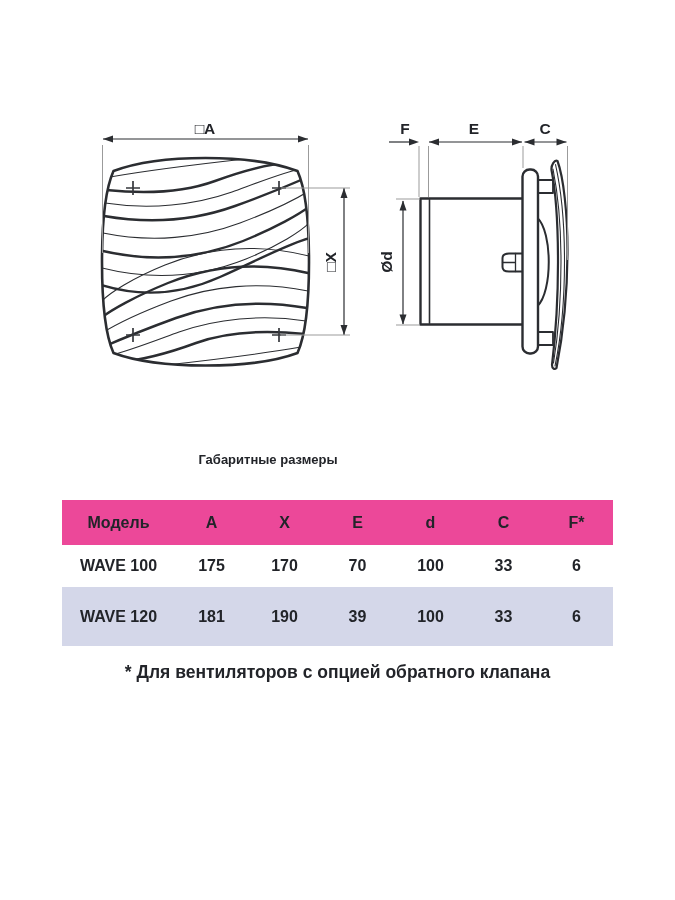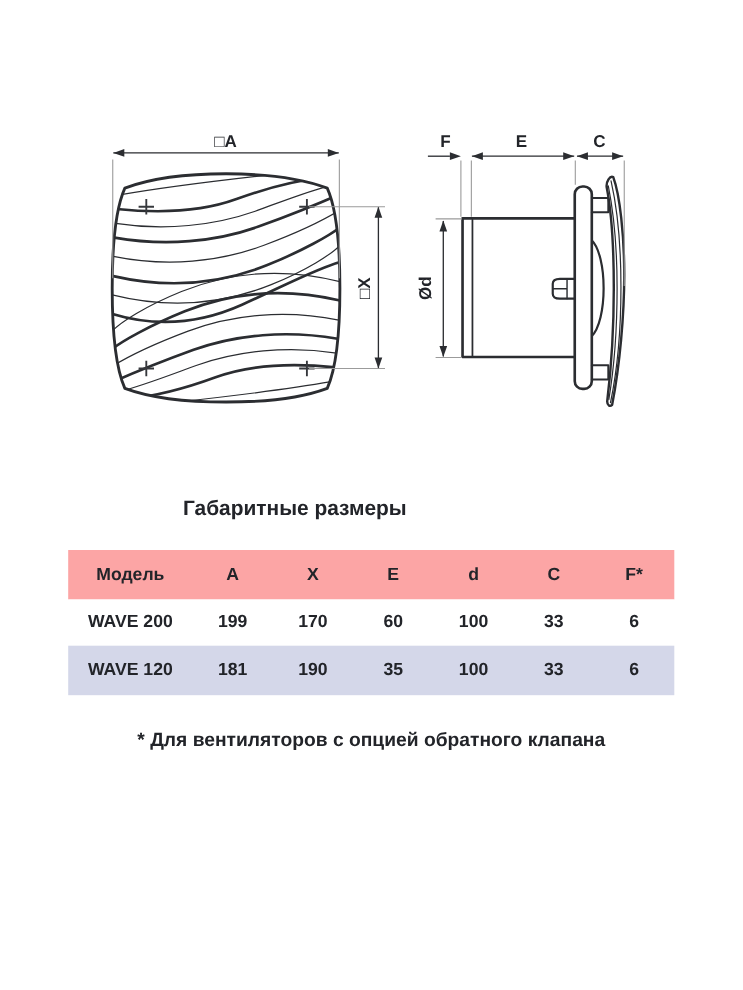--- a/index.html
+++ b/index.html
@@ -16,27 +16,27 @@
   .thin { stroke-width:1.1; }
   .outline { stroke-width:2.6; fill:#ffffff; }
   .dim  { stroke:#2b2d31; stroke-width:1.2; fill:none; }
   .ext  { stroke:#9b9b9b; stroke-width:1; fill:none; }
   .arr  { fill:#2b2d31; stroke:none; }
   .cross{ stroke:#36383c; stroke-width:1.7; fill:none; }
   .dimtext { font:700 15.5px "Liberation Sans", sans-serif; fill:#222429; }
 
   .title {
     top:452px; left:0; width:536px; text-align:center;
-    font-size:19px; font-weight:700;
+    font-size:13px; font-weight:700;
   }
   .tbl { left:62px; top:500px; width:551px; font-size:16px; }
   .tr  { display:flex; align-items:center; }
-  .thead { height:45px; background:#fca5a5; font-weight:700; }
+  .thead { height:45px; background:#ec4899; font-weight:700; }
   .r1  { height:42px; background:#ffffff; font-weight:600; }
-  .r2  { height:45px; background:#d4d7e9; font-weight:600; }
+  .r2  { height:59px; background:#d4d7e9; font-weight:600; }
   .c0  { width:113px; text-align:center; }
   .c   { width:73px;  text-align:center; }
   .footnote {
     top:662px; left:0; width:675px; text-align:center;
     font-size:17.5px; font-weight:700;
   }
 </style>
 </head>
 <body>
 
@@ -151,32 +151,32 @@
   <div class="tr thead">
     <div class="c0">Модель</div>
     <div class="c">A</div>
     <div class="c">X</div>
     <div class="c">E</div>
     <div class="c">d</div>
     <div class="c">C</div>
     <div class="c">F*</div>
   </div>
   <div class="tr r1">
-    <div class="c0">WAVE 200</div>
-    <div class="c">199</div>
+    <div class="c0">WAVE 100</div>
+    <div class="c">175</div>
     <div class="c">170</div>
-    <div class="c">60</div>
+    <div class="c">70</div>
     <div class="c">100</div>
     <div class="c">33</div>
     <div class="c">6</div>
   </div>
   <div class="tr r2">
     <div class="c0">WAVE 120</div>
     <div class="c">181</div>
     <div class="c">190</div>
-    <div class="c">35</div>
+    <div class="c">39</div>
     <div class="c">100</div>
     <div class="c">33</div>
     <div class="c">6</div>
   </div>
 </div>
 
 <div class="abs footnote">* Для вентиляторов с опцией обратного клапана</div>
 
 </body></html>

